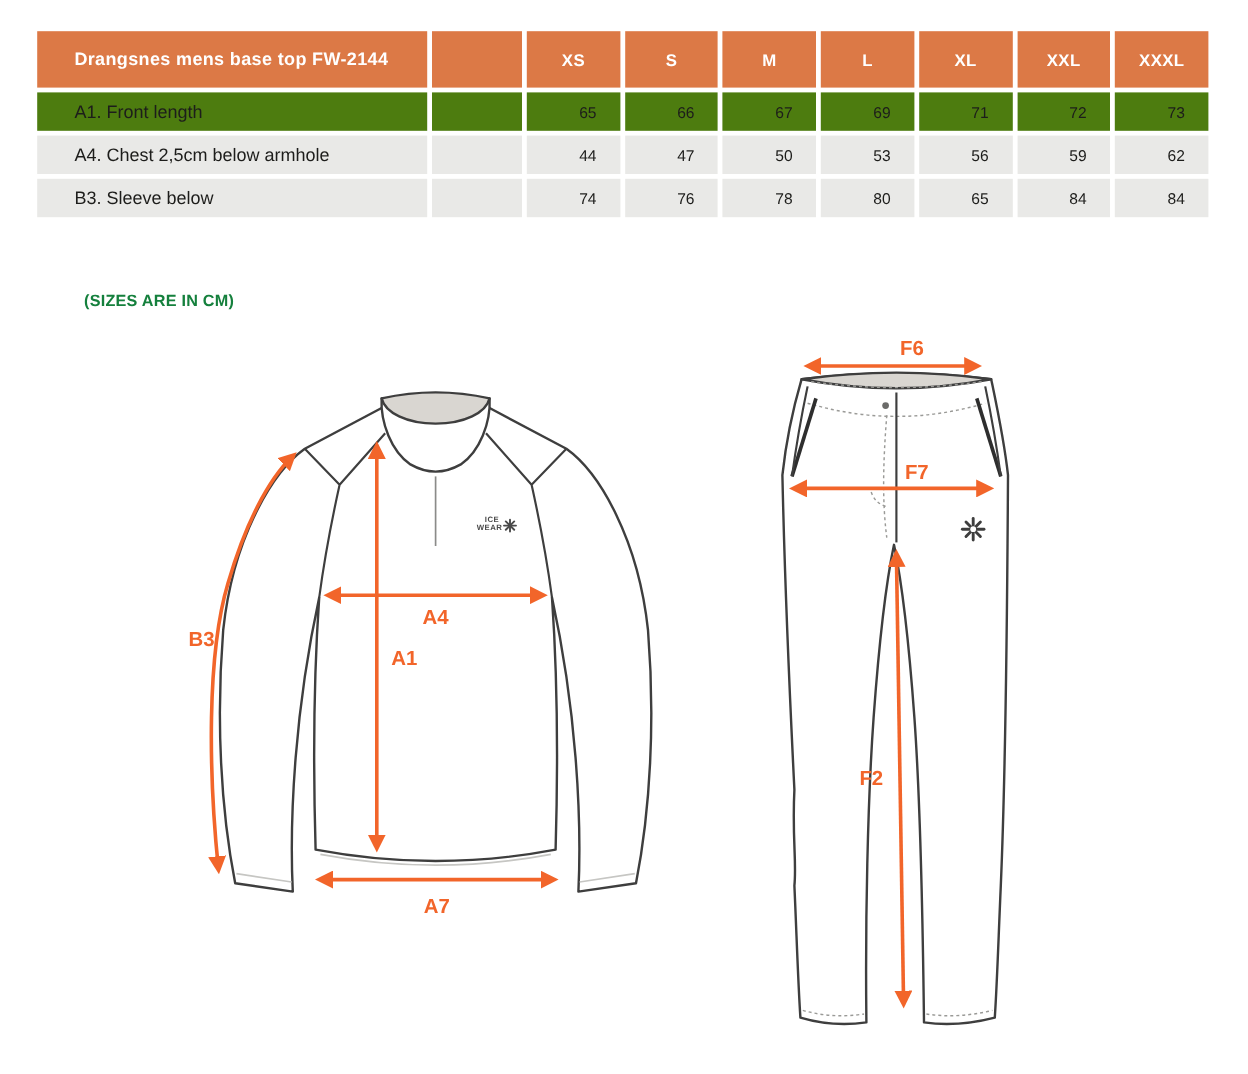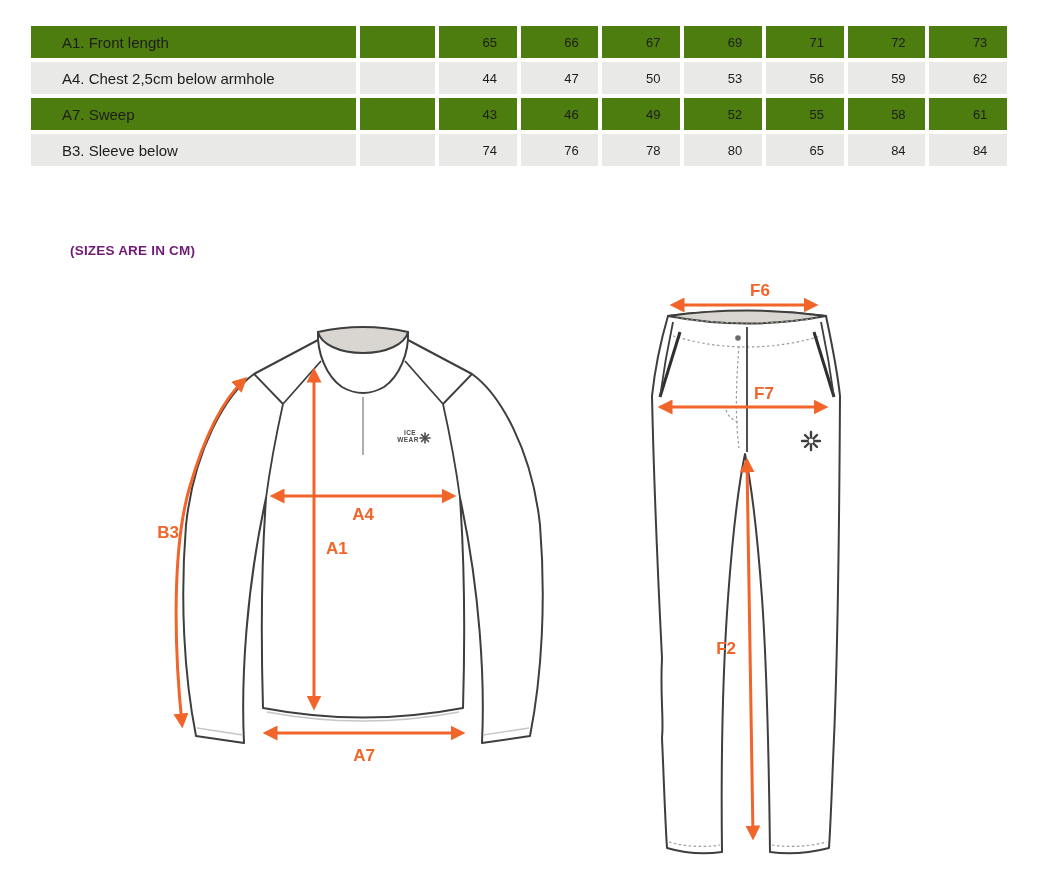--- a/index.html
+++ b/index.html
@@ -20,21 +20,21 @@
   .hrow th.name{ text-align:left;padding-left:31px;font-size:15px; }
   .size-table td{
     height:32px;font-size:13px;text-align:center;color:#1d1d1b;padding-left:24px;
   }
   .size-table td.name{ text-align:left;padding-left:31px;font-size:15px; }
   .r-dark  td{ background:#4d7c0f; }
   .r-light td{ background:#E9E9E7;margin-left:12px; }
   
   .note{
     position:absolute;left:70px;top:243px;
-    color:#701a75;font-size:13.5px;font-weight:bold;letter-spacing:.2px;
+    color:#15803d;font-size:13.5px;font-weight:bold;letter-spacing:.2px;
   }
   
   .svgwrap{position:absolute;}
   #shirt-svg{left:130px;top:290px;}
   #pants-svg{left:630px;top:278px;}
   .outline{fill:#ffffff;stroke:#3E3E3E;stroke-width:2;stroke-linejoin:round;}
   .graysurf{fill:#D9D6D1;stroke:#3E3E3E;stroke-width:2;stroke-linejoin:round;}
   .seam{fill:none;stroke:#3E3E3E;stroke-width:1.8;stroke-linejoin:round;}
   .thickseam{fill:none;stroke:#2E2E2E;stroke-width:3;}
   .lightline{fill:none;stroke:#C6C6C3;stroke-width:1.4;}
@@ -53,20 +53,31 @@
       <col style="width:75px">
     <col>
       <col>
       <col>
       <col>
       <col>
       <col>
       <col>
   </colgroup>
   <tbody>
+  <tr class="hrow">
+    <th class="name">Drangsnes mens base top FW-2144</th>
+    <th></th>
+    <th>XS</th>
+    <th>S</th>
+    <th>M</th>
+    <th>L</th>
+    <th>XL</th>
+    <th>XXL</th>
+    <th>XXXL</th>
+  </tr>
   <tr class="r-dark">
     <td class="name">A1. Front length</td>
     <td></td>
     <td>65</td>
     <td>66</td>
     <td>67</td>
     <td>69</td>
     <td>71</td>
     <td>72</td>
     <td>73</td>
@@ -74,31 +85,20 @@
   <tr class="r-light">
     <td class="name">A4. Chest 2,5cm below armhole</td>
     <td></td>
     <td>44</td>
     <td>47</td>
     <td>50</td>
     <td>53</td>
     <td>56</td>
     <td>59</td>
     <td>62</td>
-  </tr>
-  <tr class="r-dark">
-    <td class="name">A7. Sweep</td>
-    <td></td>
-    <td>43</td>
-    <td>46</td>
-    <td>49</td>
-    <td>52</td>
-    <td>55</td>
-    <td>58</td>
-    <td>61</td>
   </tr>
   <tr class="r-light">
     <td class="name">B3. Sleeve below</td>
     <td></td>
     <td>74</td>
     <td>76</td>
     <td>78</td>
     <td>80</td>
     <td>65</td>
     <td>84</td>

